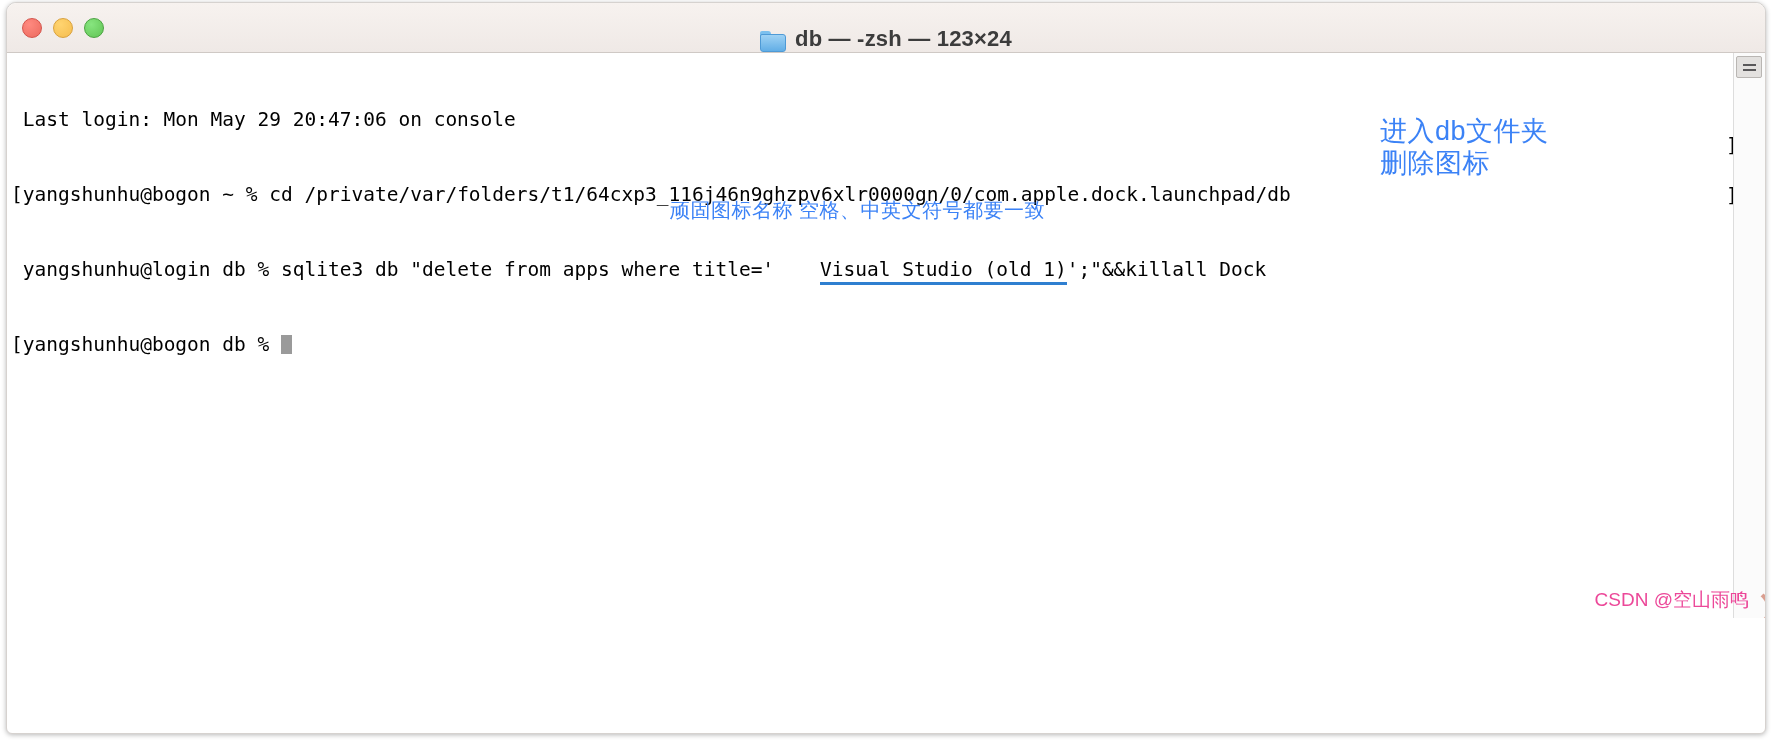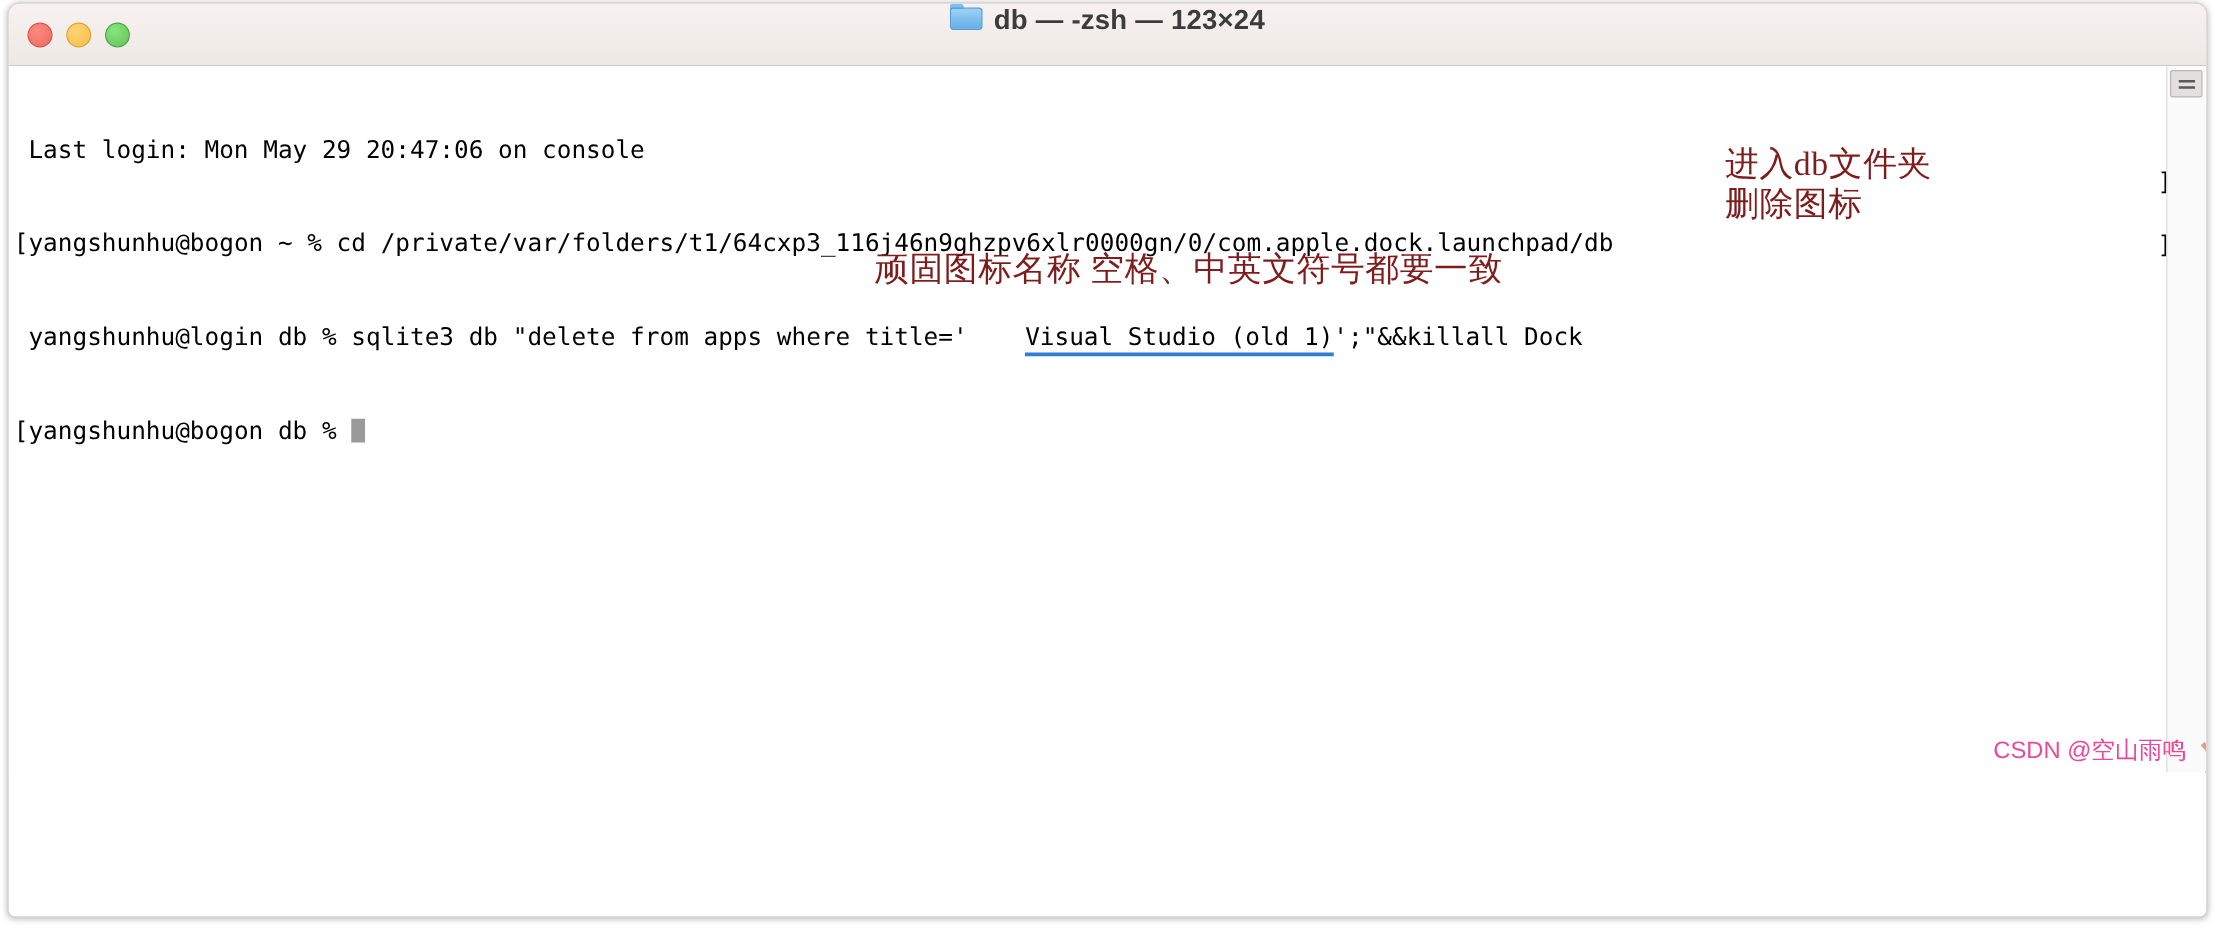--- a/index.html
+++ b/index.html
@@ -57,21 +57,21 @@
   }
   .light.close   { background: radial-gradient(circle at 35% 30%, #ff8a80, #ec6a5e); border: 1px solid #d4534b; }
   .light.min     { background: radial-gradient(circle at 35% 30%, #ffd470, #f5bd4f); border: 1px solid #d9a13c; }
   .light.zoom    { background: radial-gradient(circle at 35% 30%, #87e57f, #61c454); border: 1px solid #4ba341; }
 
   .title-center {
     position: absolute;
     left: 0; right: 0;
     top: 0; bottom: 0;
     display: flex;
-    align-items: flex-start;
+    align-items: flex-end;
     justify-content: center;
     gap: 9px;
     pointer-events: none;
   }
   .folder-icon {
     width: 26px; height: 21px;
     position: relative;
     flex: 0 0 auto;
   }
   .folder-icon .tab {
@@ -159,37 +159,37 @@
     display: inline-block;
     width: 11px;
     height: 19px;
     background: #9a9a9a;
     vertical-align: -3px;
   }
 
   
   .annot {
     position: absolute;
-    color: #7f1d1d;
-    font-family: Liberation Serif, serif;
+    color: #3b82f6;
+    font-family: Liberation Sans, sans-serif;
     white-space: nowrap;
     pointer-events: none;
   }
   .annot-right {
     left: 1373px;
     top: 62px;
     font-size: 27px;
     line-height: 32px;
   }
   .annot-right div { letter-spacing: 0.5px; }
 
   .annot-bottom {
-    left: 693px;
+    left: 663px;
     top: 144px;
-    font-size: 27px;
+    font-size: 20px;
     letter-spacing: 0.5px;
   }
 
   .bracket {
     position: absolute;
     font-family: "DejaVu Sans Mono", "Liberation Mono", monospace;
     font-size: 19.5px;
     color: #000000;
   }
 

